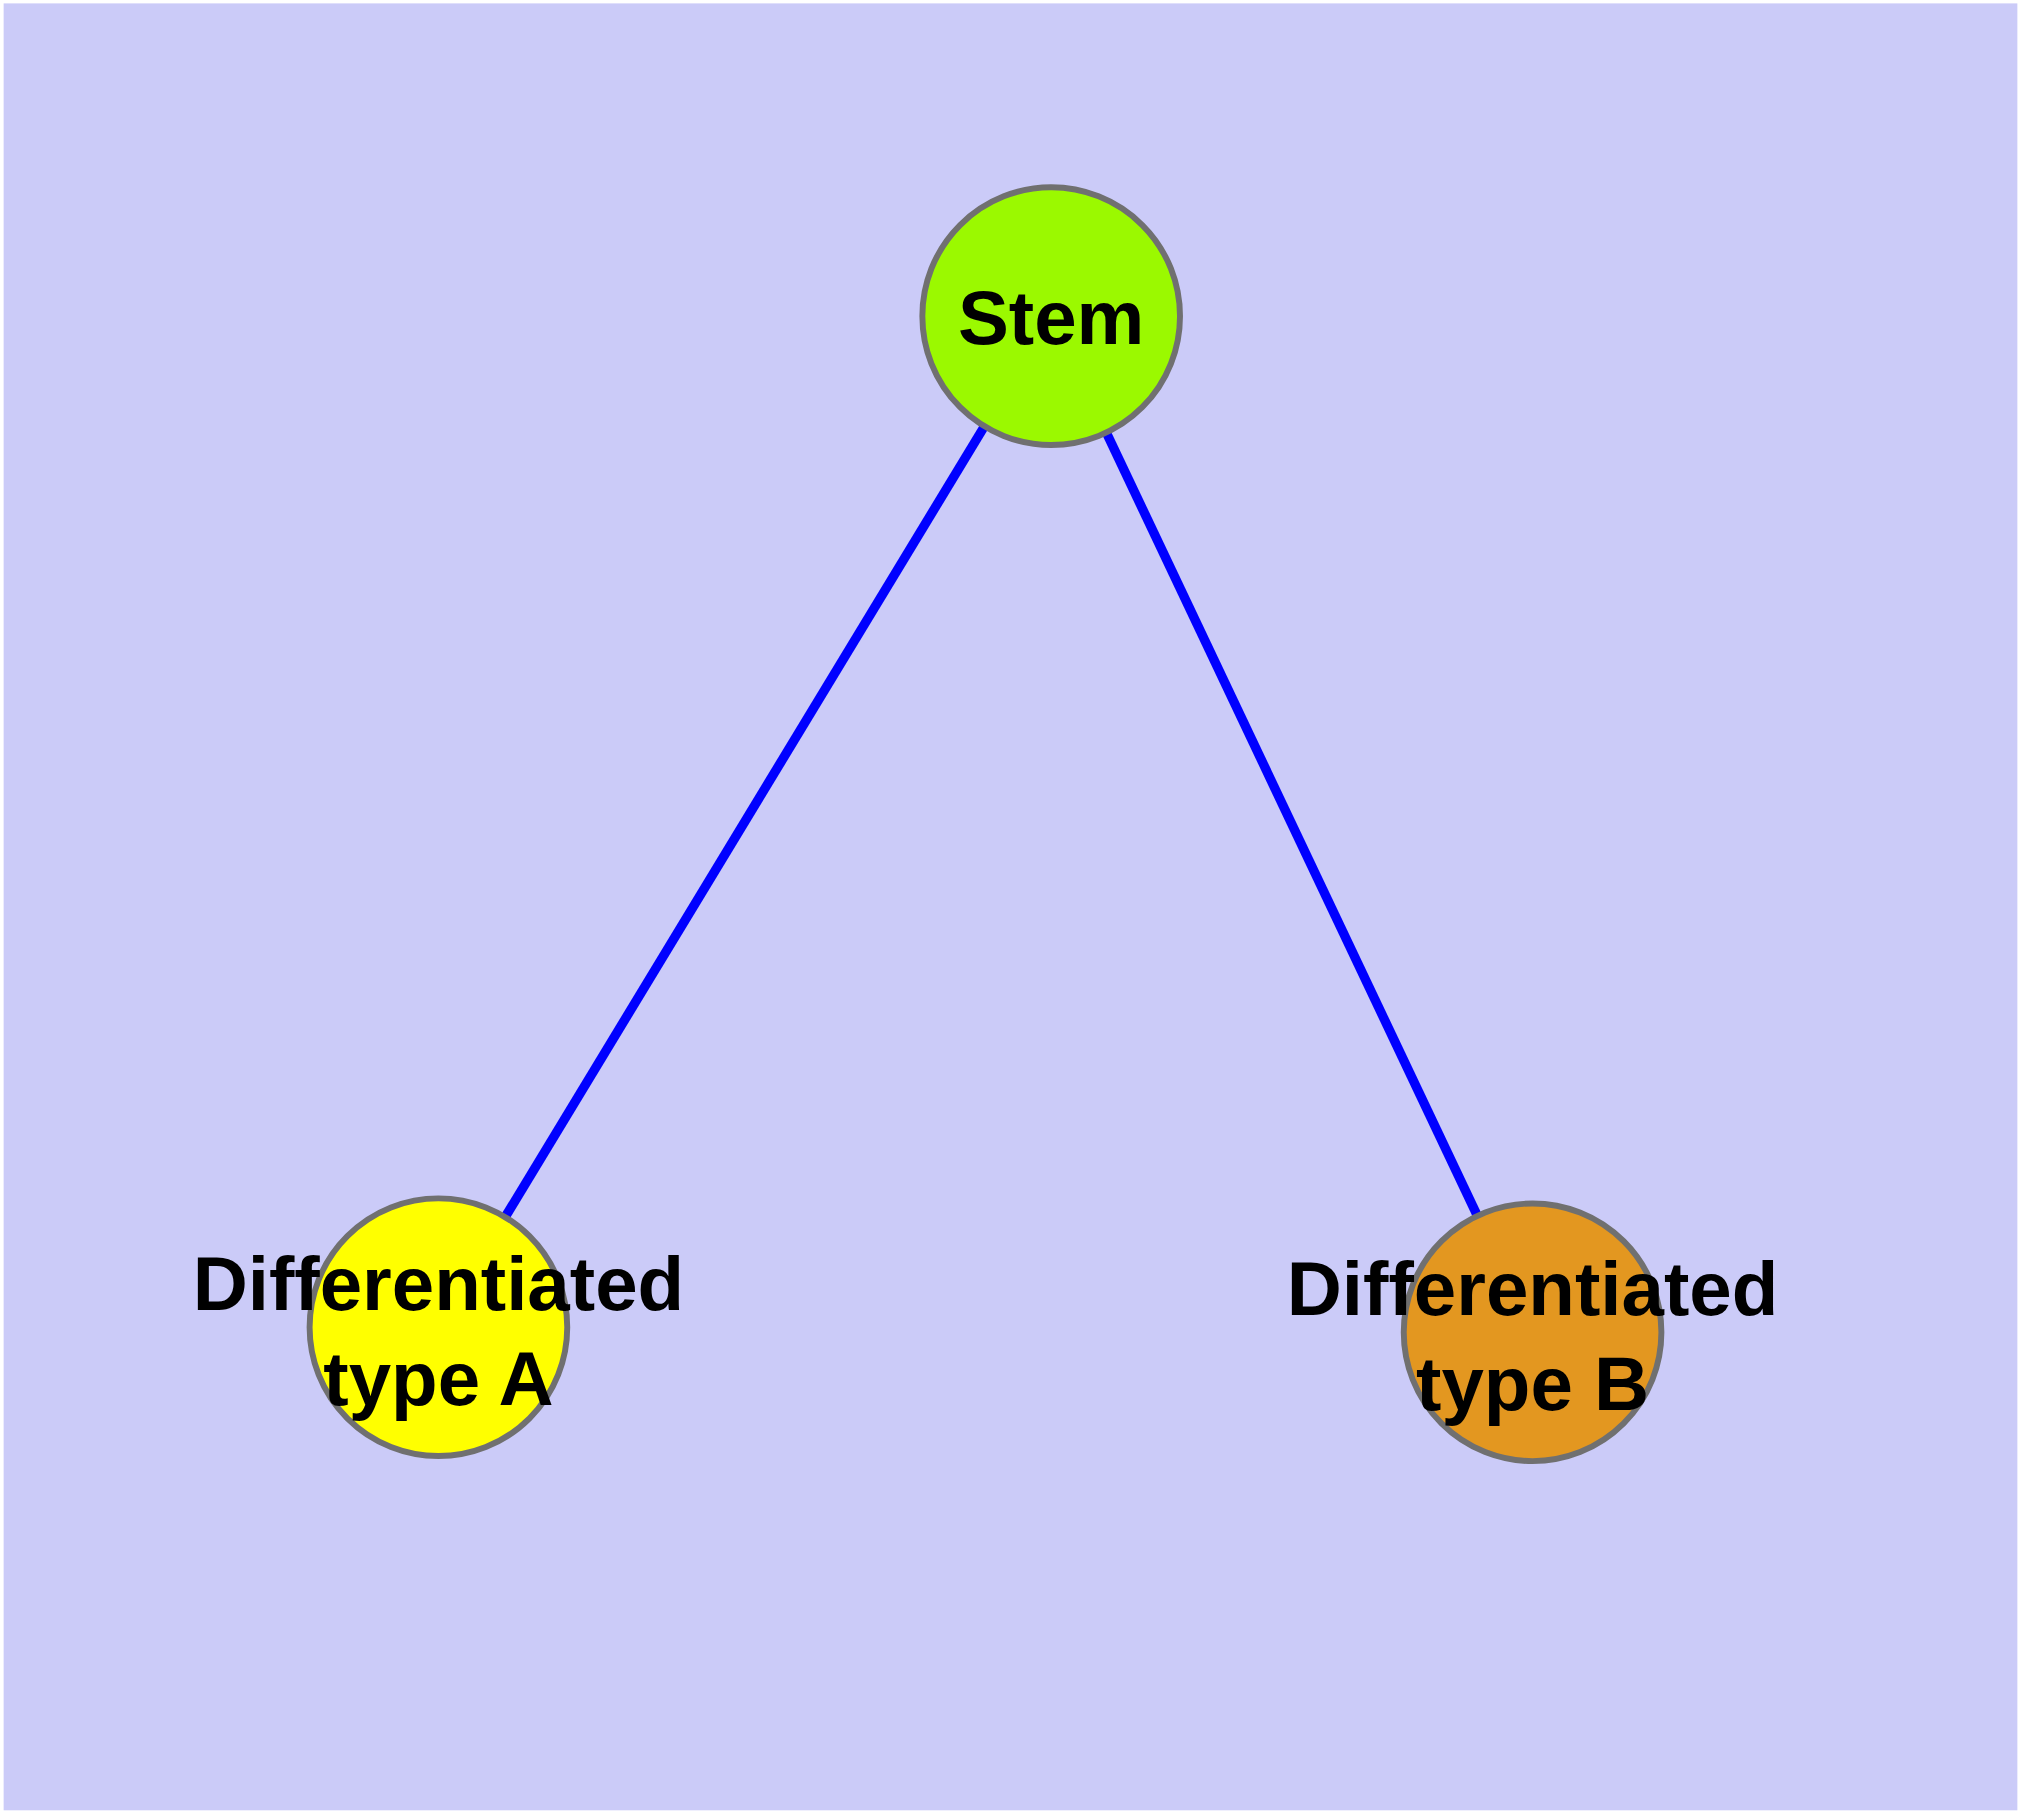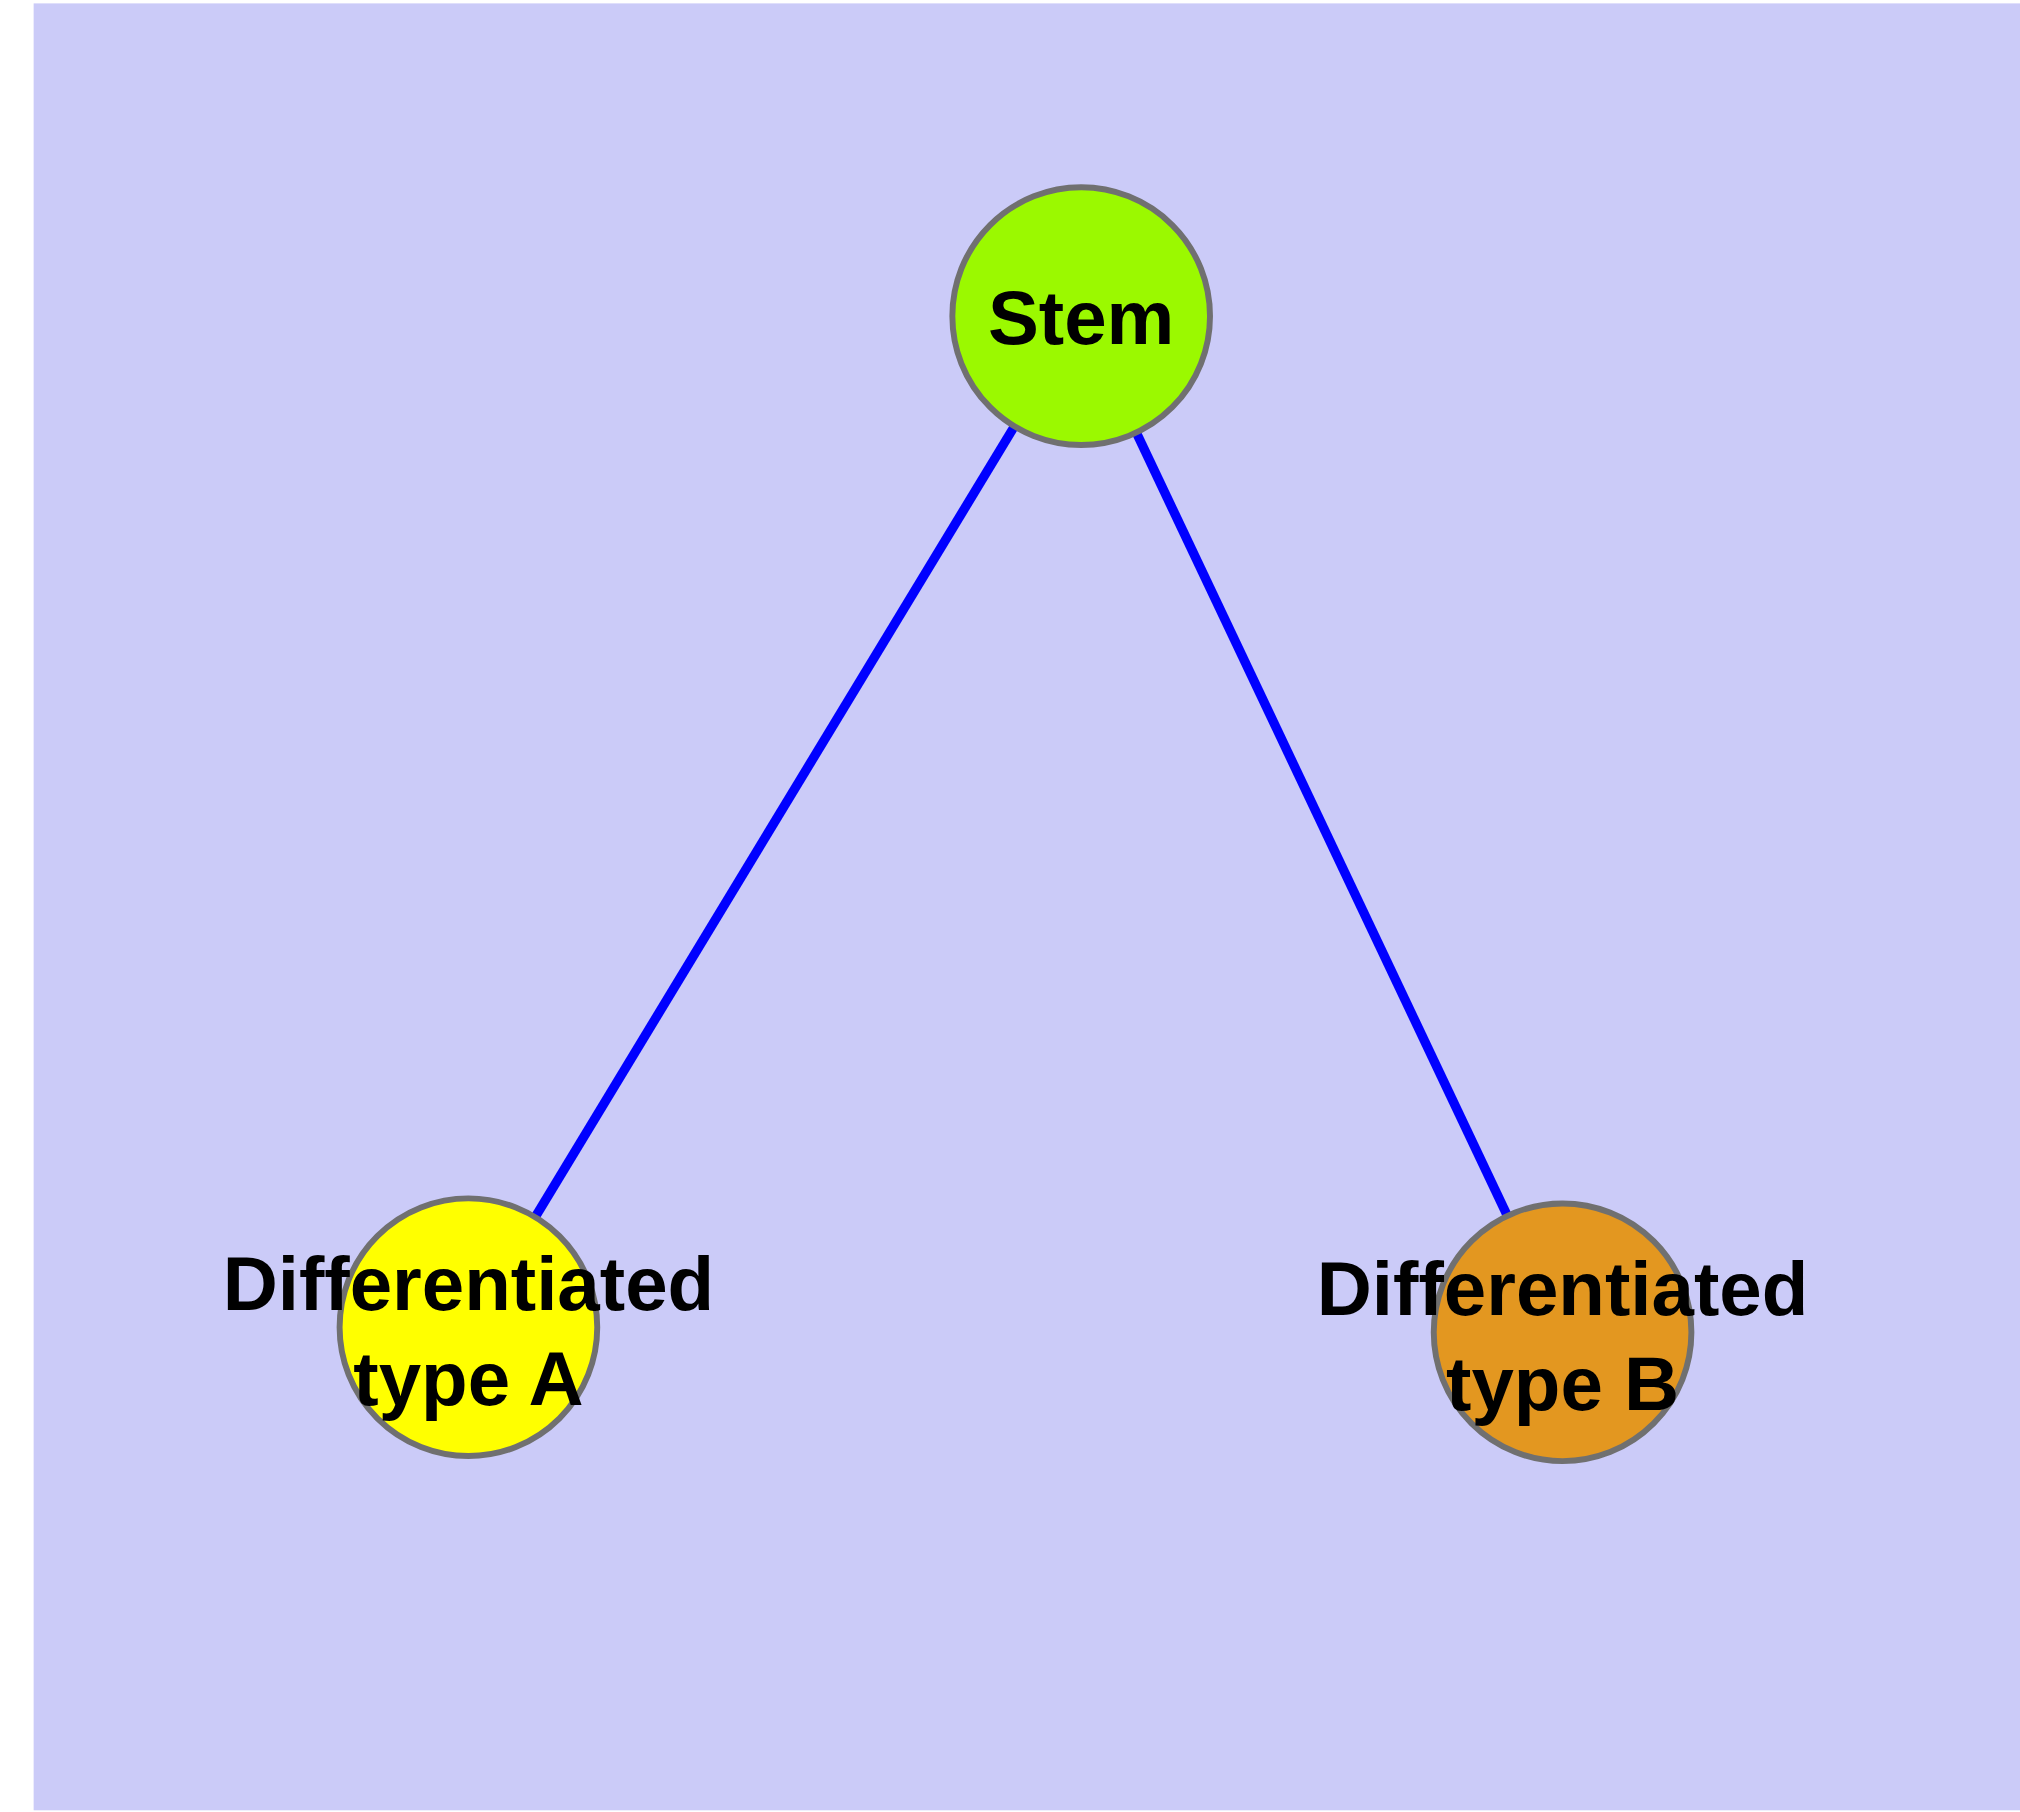--- a/index.html
+++ b/index.html
@@ -8,21 +8,20 @@
     width: 2021px;
     height: 1812px;
     background: #ffffff;
     overflow: hidden;
     font-family: "Liberation Sans", sans-serif;
   }
   .diagram-wrap {
     position: relative;
     width: 1683px;
     height: 1812px;
-    padding-left: 30px;
   }
   svg.graph {
     display: block;
     width: 2021px;
     height: 1812px;
   }
   .edge-line {
     fill: none;
     stroke-width: 11px;
     stroke-linecap: butt;

